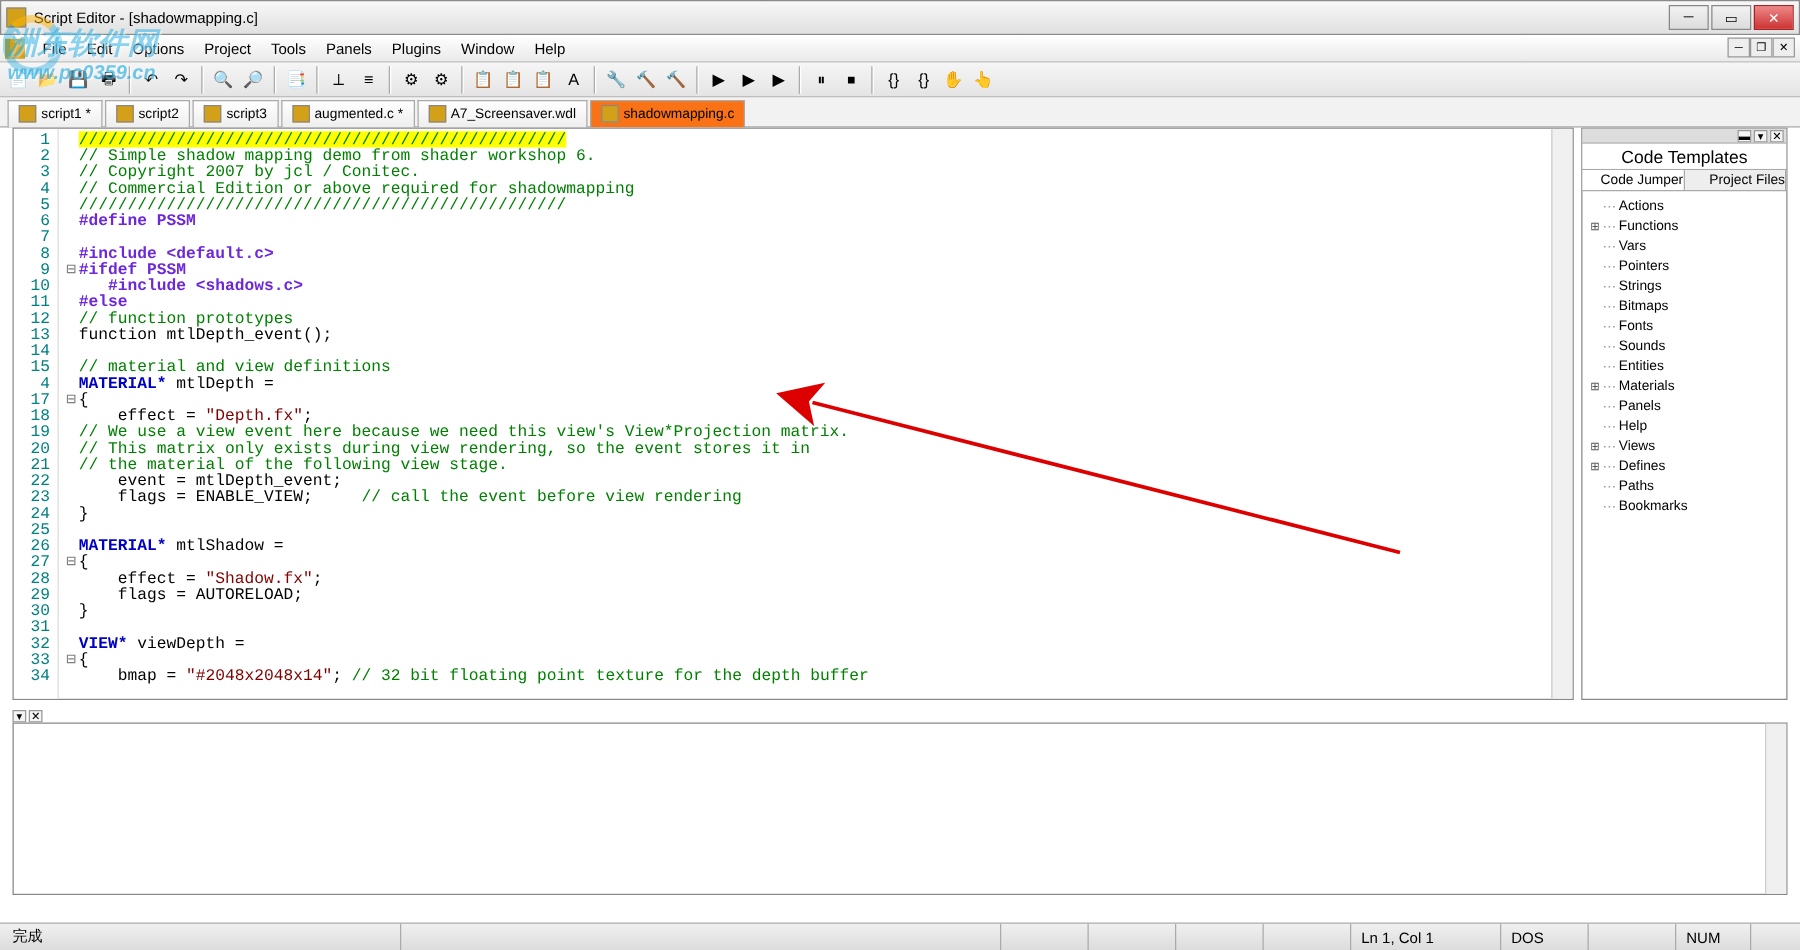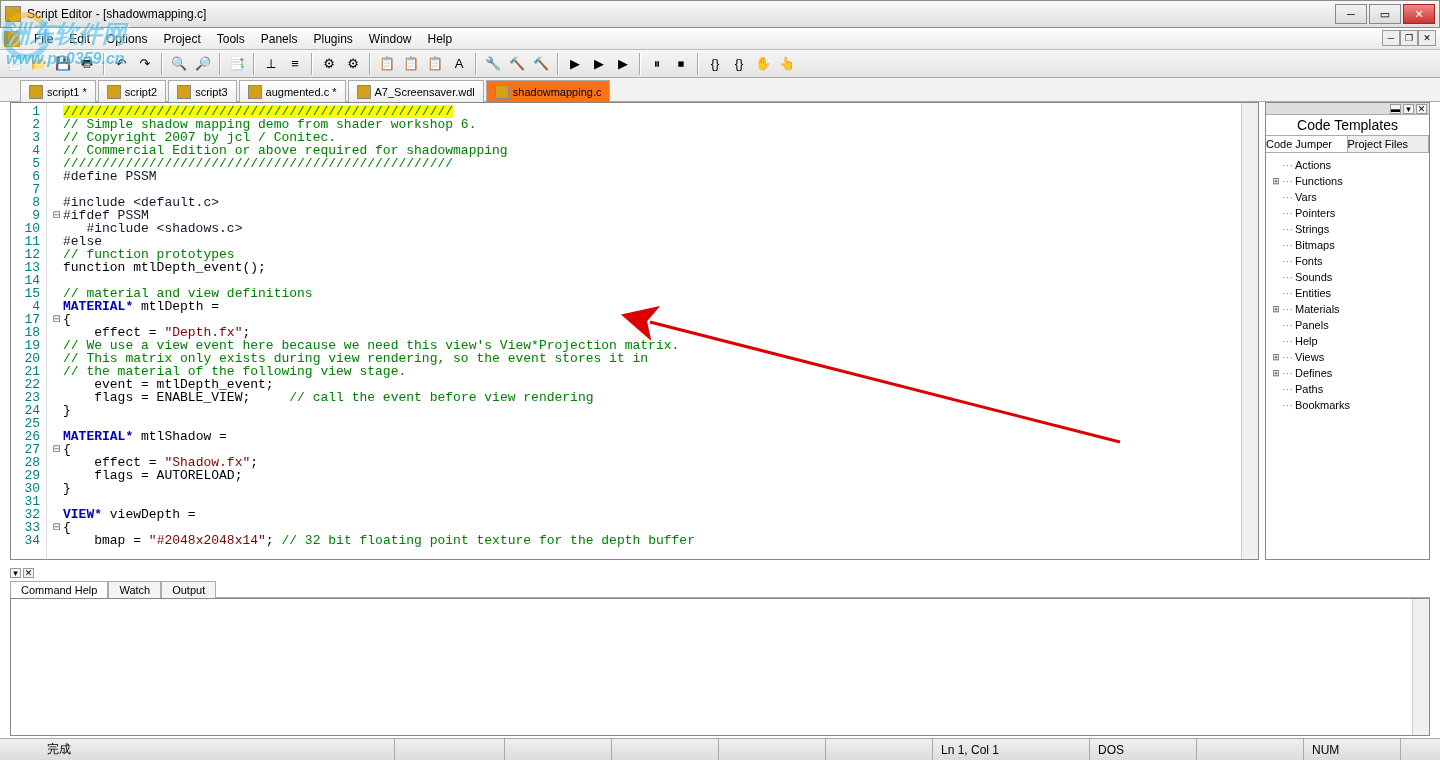--- a/index.html
+++ b/index.html
@@ -14,66 +14,66 @@
 .menu-bar { height: 22px; background: linear-gradient(#fff,#eaeaea); border-bottom: 1px solid #bbb; display: flex; align-items: center; padding: 0 4px; position: relative; }
 .menu-bar .app-icon { width: 16px; height: 16px; background: #d4a017; margin-right: 6px; }
 .menu-bar .item { padding: 2px 8px; cursor: pointer; }
 .mdi-controls { position: absolute; right: 4px; top: 2px; display: flex; gap: 0; }
 .mdi-controls .btn { width: 18px; height: 16px; border: 1px solid #999; background: #eee; font-size: 9px; display: flex; align-items: center; justify-content: center; cursor: pointer; }
 
 .toolbar { height: 28px; background: linear-gradient(#f6f6f6,#e4e4e4); border-bottom: 1px solid #aaa; display: flex; align-items: center; padding: 0 4px; gap: 2px; }
 .toolbar .tb-btn { width: 22px; height: 22px; border: 1px solid transparent; display: flex; align-items: center; justify-content: center; cursor: pointer; font-size: 13px; }
 .toolbar .sep { width: 2px; height: 22px; margin: 0 3px; border-left: 1px solid #aaa; border-right: 1px solid #fff; }
 
-.file-tabs { height: 24px; background: #f2f2f2; border-bottom: 1px solid #aaa; display: flex; align-items: flex-end; padding: 0 20px; gap: 2px; }
+.file-tabs { height: 24px; background: #f2f2f2; border-bottom: 1px solid #aaa; display: flex; align-items: center; padding: 0 6px; gap: 2px; }
 .file-tab { height: 22px; border: 1px solid #aaa; border-bottom: none; background: linear-gradient(#fff,#eee); padding: 2px 8px; display: flex; align-items: center; gap: 4px; font-size: 11px; cursor: pointer; position: relative; top: 1px; }
 .file-tab .ticon { width: 14px; height: 14px; background: #d4a017; border: 1px solid #888; }
 .file-tab.active { background: #f97316; }
 
 .main-area { position: absolute; top: 102px; bottom: 200px; left: 10px; right: 10px; display: flex; }
 .editor-wrap { flex: 1; border: 1px solid #888; background: #fff; display: flex; overflow: hidden; position: relative; }
 .gutter { width: 36px; background: #fff; border-right: 1px solid #ddd; font-family: "Courier New", monospace; font-size: 13px; text-align: right; padding-right: 6px; color: #008080; line-height: 13px; padding-top: 2px; }
 .gutter .ln { height: 13px; }
 .code { flex: 1; font-family: "Courier New", monospace; font-size: 13px; line-height: 13px; padding-top: 2px; padding-left: 6px; white-space: pre; overflow: hidden; }
 .code .line { height: 13px; display: flex; }
 .hl-yellow { background: #ffff00; }
 .c-comment { color: #008000; }
-.c-preproc { color: #0f172a; }
+.c-preproc { color: #6d28d9; font-weight: bold; }
 .c-keyword { color: #0000c0; font-weight: bold; }
 .c-string { color: #800000; }
 .c-ident { color: #000; }
 .fold-col { width: 10px; color: #808080; }
 .scroll-v { width: 17px; background: #f0f0f0; border-left: 1px solid #ccc; }
 
 .sidebar { width: 165px; margin-left: 6px; border: 1px solid #888; background: #fff; display: flex; flex-direction: column; }
 .sidebar-header { height: 12px; background: #ddd; border-bottom: 1px solid #aaa; display: flex; justify-content: flex-end; align-items: center; font-size: 9px; gap: 2px; padding-right: 2px; }
 .sidebar-header span { cursor: pointer; border: 1px solid #999; width: 11px; height: 10px; text-align: center; line-height: 8px; background: #f4f4f4; }
 .sidebar-tabs-top { display: flex; border-bottom: 1px solid #aaa; }
 .sidebar-tabs-top .stab { flex: 1; text-align: center; padding: 2px 0; font-size: 14px; border-right: 1px solid #aaa; background: #eee; cursor: pointer; }
 .sidebar-tabs-top .stab:last-child { border-right: none; }
 .sidebar-tabs-top .stab.active { background: #fff; }
 .sidebar-tabs-bot { display: flex; border-bottom: 1px solid #aaa; }
-.sidebar-tabs-bot .stab { flex: 1; text-align: left; padding: 2px 0; font-size: 11px; border-right: 1px solid #aaa; background: #eee; cursor: pointer; }
+.sidebar-tabs-bot .stab { flex: 1; text-align: right; padding: 2px 0; font-size: 11px; border-right: 1px solid #aaa; background: #eee; cursor: pointer; }
 .sidebar-tabs-bot .stab.active { background: #fff; }
 .tree { flex: 1; padding: 4px; font-size: 11px; overflow: auto; }
 .tree-item { height: 16px; display: flex; align-items: center; cursor: pointer; }
 .tree-item .exp { width: 12px; text-align: center; color: #555; font-size: 9px; }
 .tree-item .dots { color: #999; margin-right: 2px; }
 
 .bottom-dock { position: absolute; left: 10px; right: 10px; bottom: 22px; height: 170px; background: #fff; }
 .bottom-header { height: 10px; display: flex; align-items: center; font-size: 9px; }
 .bottom-header span { border: 1px solid #999; width: 11px; height: 10px; text-align: center; line-height: 8px; background: #f4f4f4; margin-right: 2px; cursor: pointer; }
 .bottom-tabs { height: 20px; display: flex; border-bottom: 1px solid #aaa; align-items: flex-end; }
 .bottom-tabs .btab { border: 1px solid #aaa; border-bottom: none; padding: 2px 10px; font-size: 11px; background: #f4f4f4; cursor: pointer; position: relative; top: 1px; }
 .bottom-tabs .btab.active { background: #fff; }
 .bottom-content { border: 1px solid #888; height: 138px; background: #fff; position: relative; }
 .bottom-content .scroll-v2 { position: absolute; right: 0; top: 0; bottom: 0; width: 17px; background: #f0f0f0; border-left: 1px solid #ccc; }
 
 .status-bar { position: absolute; bottom: 0; left: 0; right: 0; height: 22px; background: linear-gradient(#f0f0f0,#dcdcdc); border-top: 1px solid #aaa; display: flex; align-items: center; font-size: 12px; }
-.status-bar .cell { border-left: 1px solid #aaa; padding: 0 8px; height: 100%; display: flex; align-items: center; margin-left: 37px; }
+.status-bar .cell { border-left: 1px solid #aaa; padding: 0 8px; height: 100%; display: flex; align-items: center; }
 .status-bar .cell:first-child { border-left: none; padding-left: 10px; }
 
 .watermark { position: absolute; top: 18px; left: 6px; font-size: 24px; font-weight: bold; font-style: italic; color: rgba(0,160,220,0.45); pointer-events: none; text-shadow: 1px 1px 2px rgba(255,255,255,0.6); }
 .watermark small { font-size: 16px; display: block; color: rgba(0,160,220,0.55); }
 .wm-circle { position: absolute; top: 12px; left: 2px; width: 48px; height: 48px; border: 6px solid rgba(0,160,220,0.35); border-top-color: rgba(255,180,0,0.5); border-radius: 50%; pointer-events: none; }
 
 .arrow { position: absolute; pointer-events: none; }
 .arrow svg { overflow: visible; }
 </style>
 </head>
@@ -316,25 +316,20 @@
         </div>
       </div>
   </div>
 </div>
 
 <div class="bottom-dock">
   <div class="bottom-header">
     <span>▾</span>
     <span>✕</span>
   </div>
-  <div class="bottom-tabs" id="bottom-tabs">
-      <div class="btab active">Command Help</div>
-      <div class="btab">Watch</div>
-      <div class="btab">Output</div>
-    </div>
   <div class="bottom-content">
     <div class="scroll-v2"></div>
   </div>
 </div>
 
 <div class="status-bar">
   <div class="cell" style="flex:0 0 320px">完成</div>
   <div class="cell" style="flex:1"></div>
   <div class="cell" style="width:70px"></div>
   <div class="cell" style="width:70px"></div>

